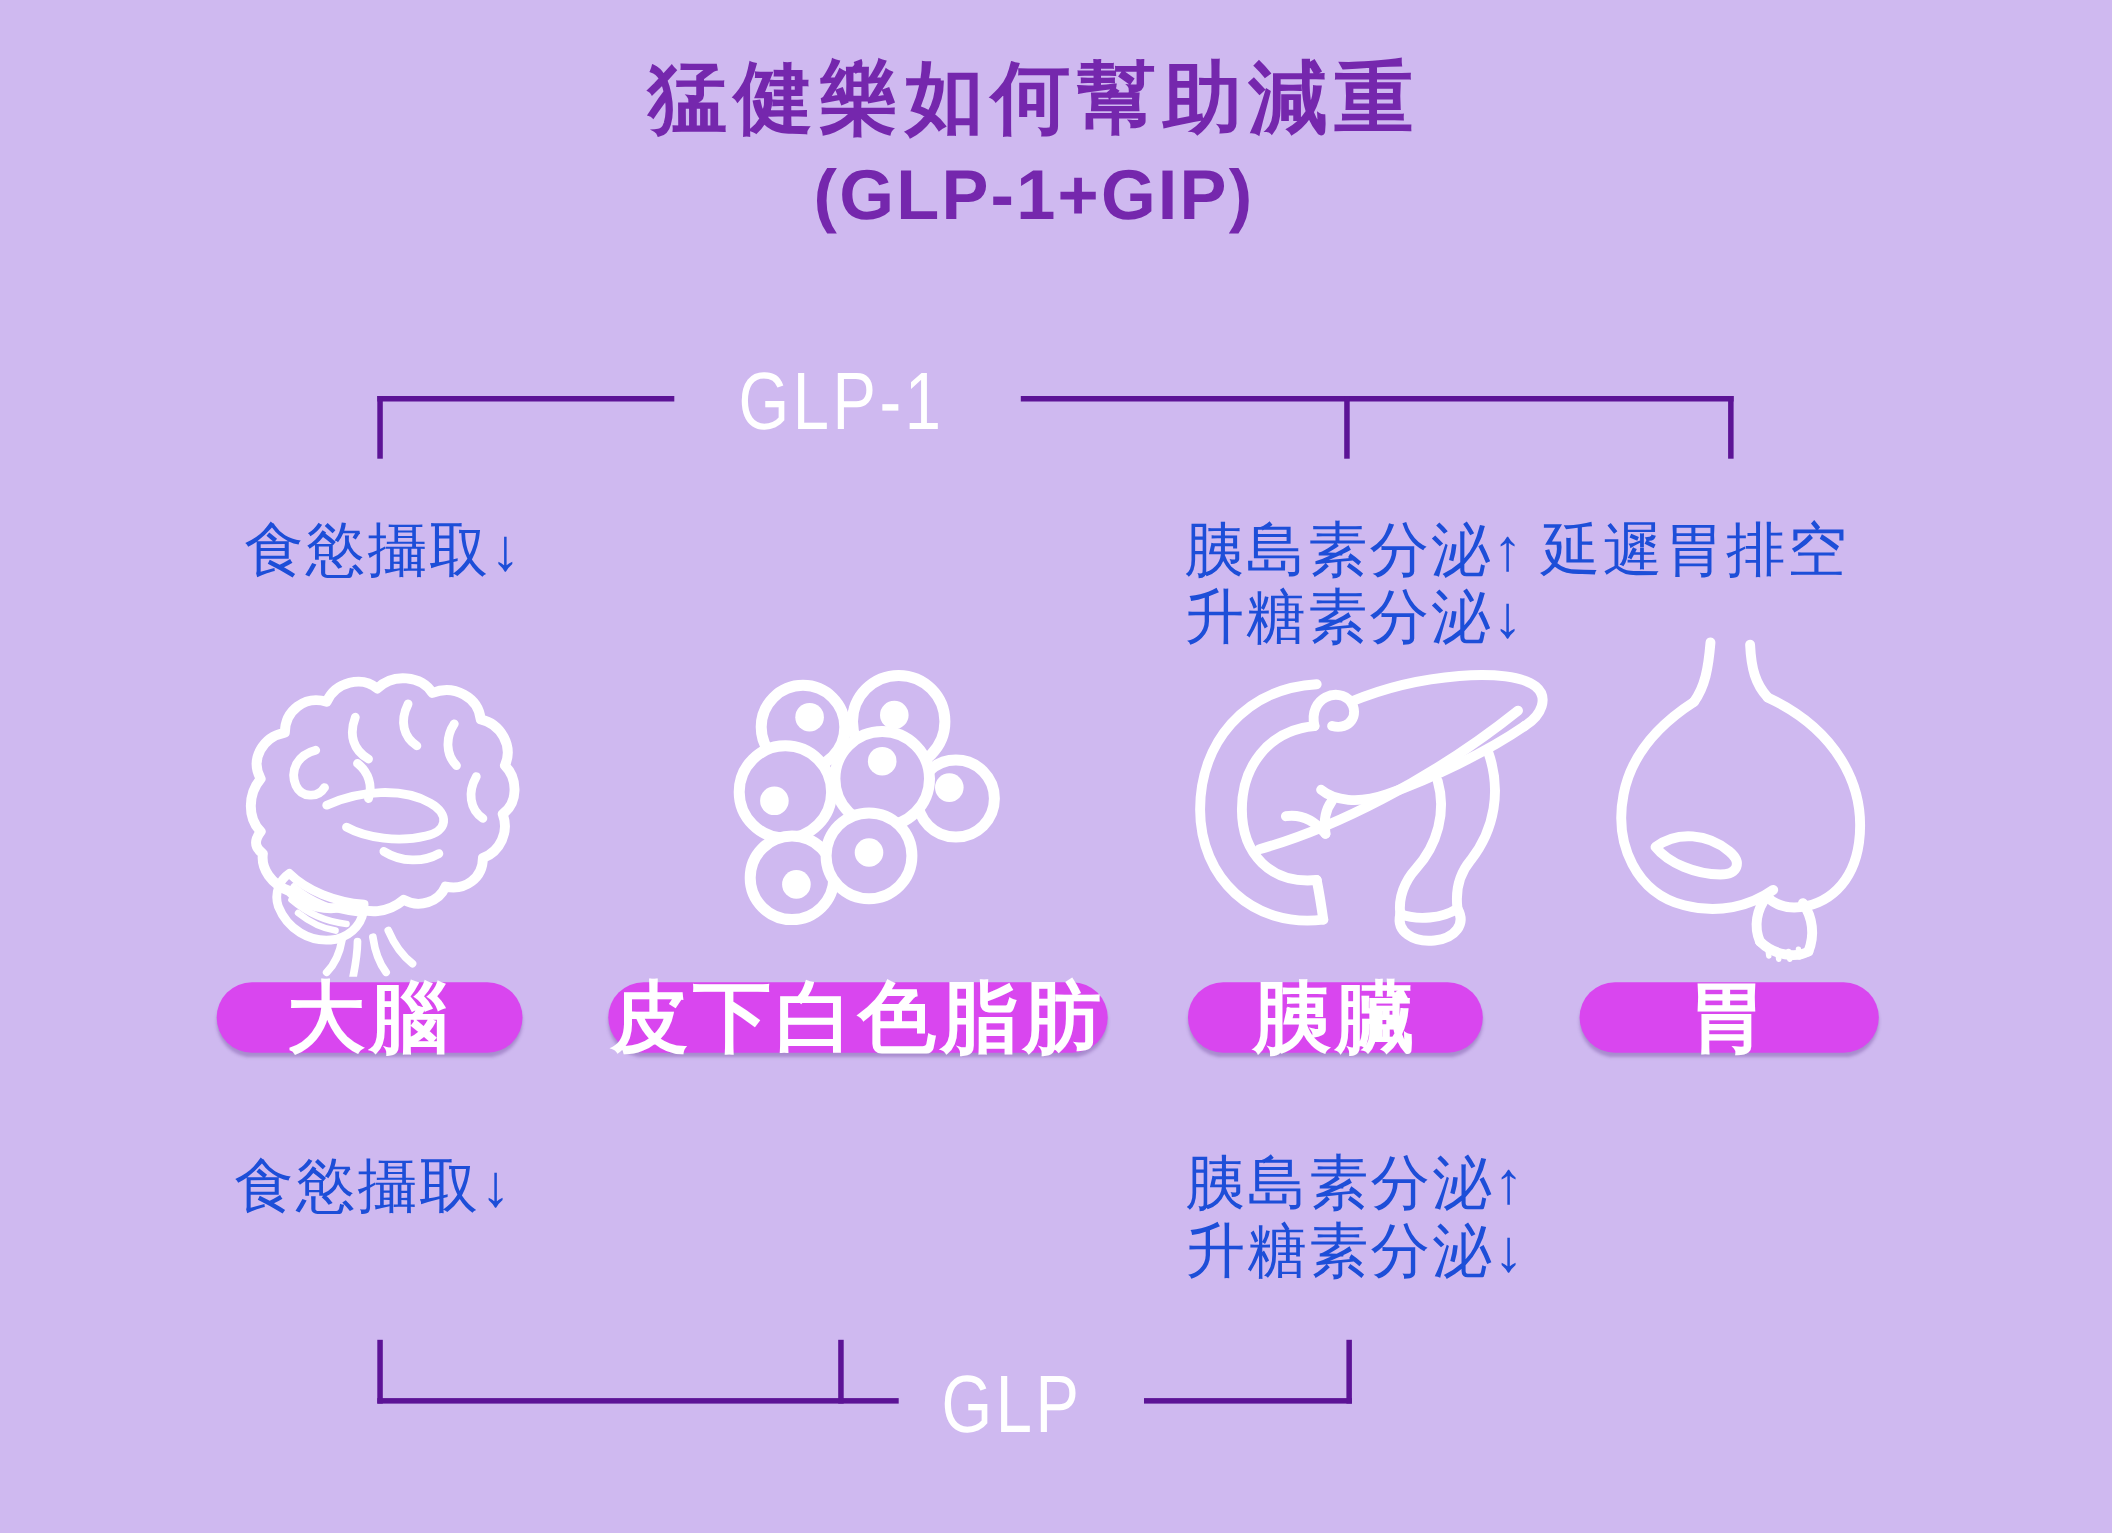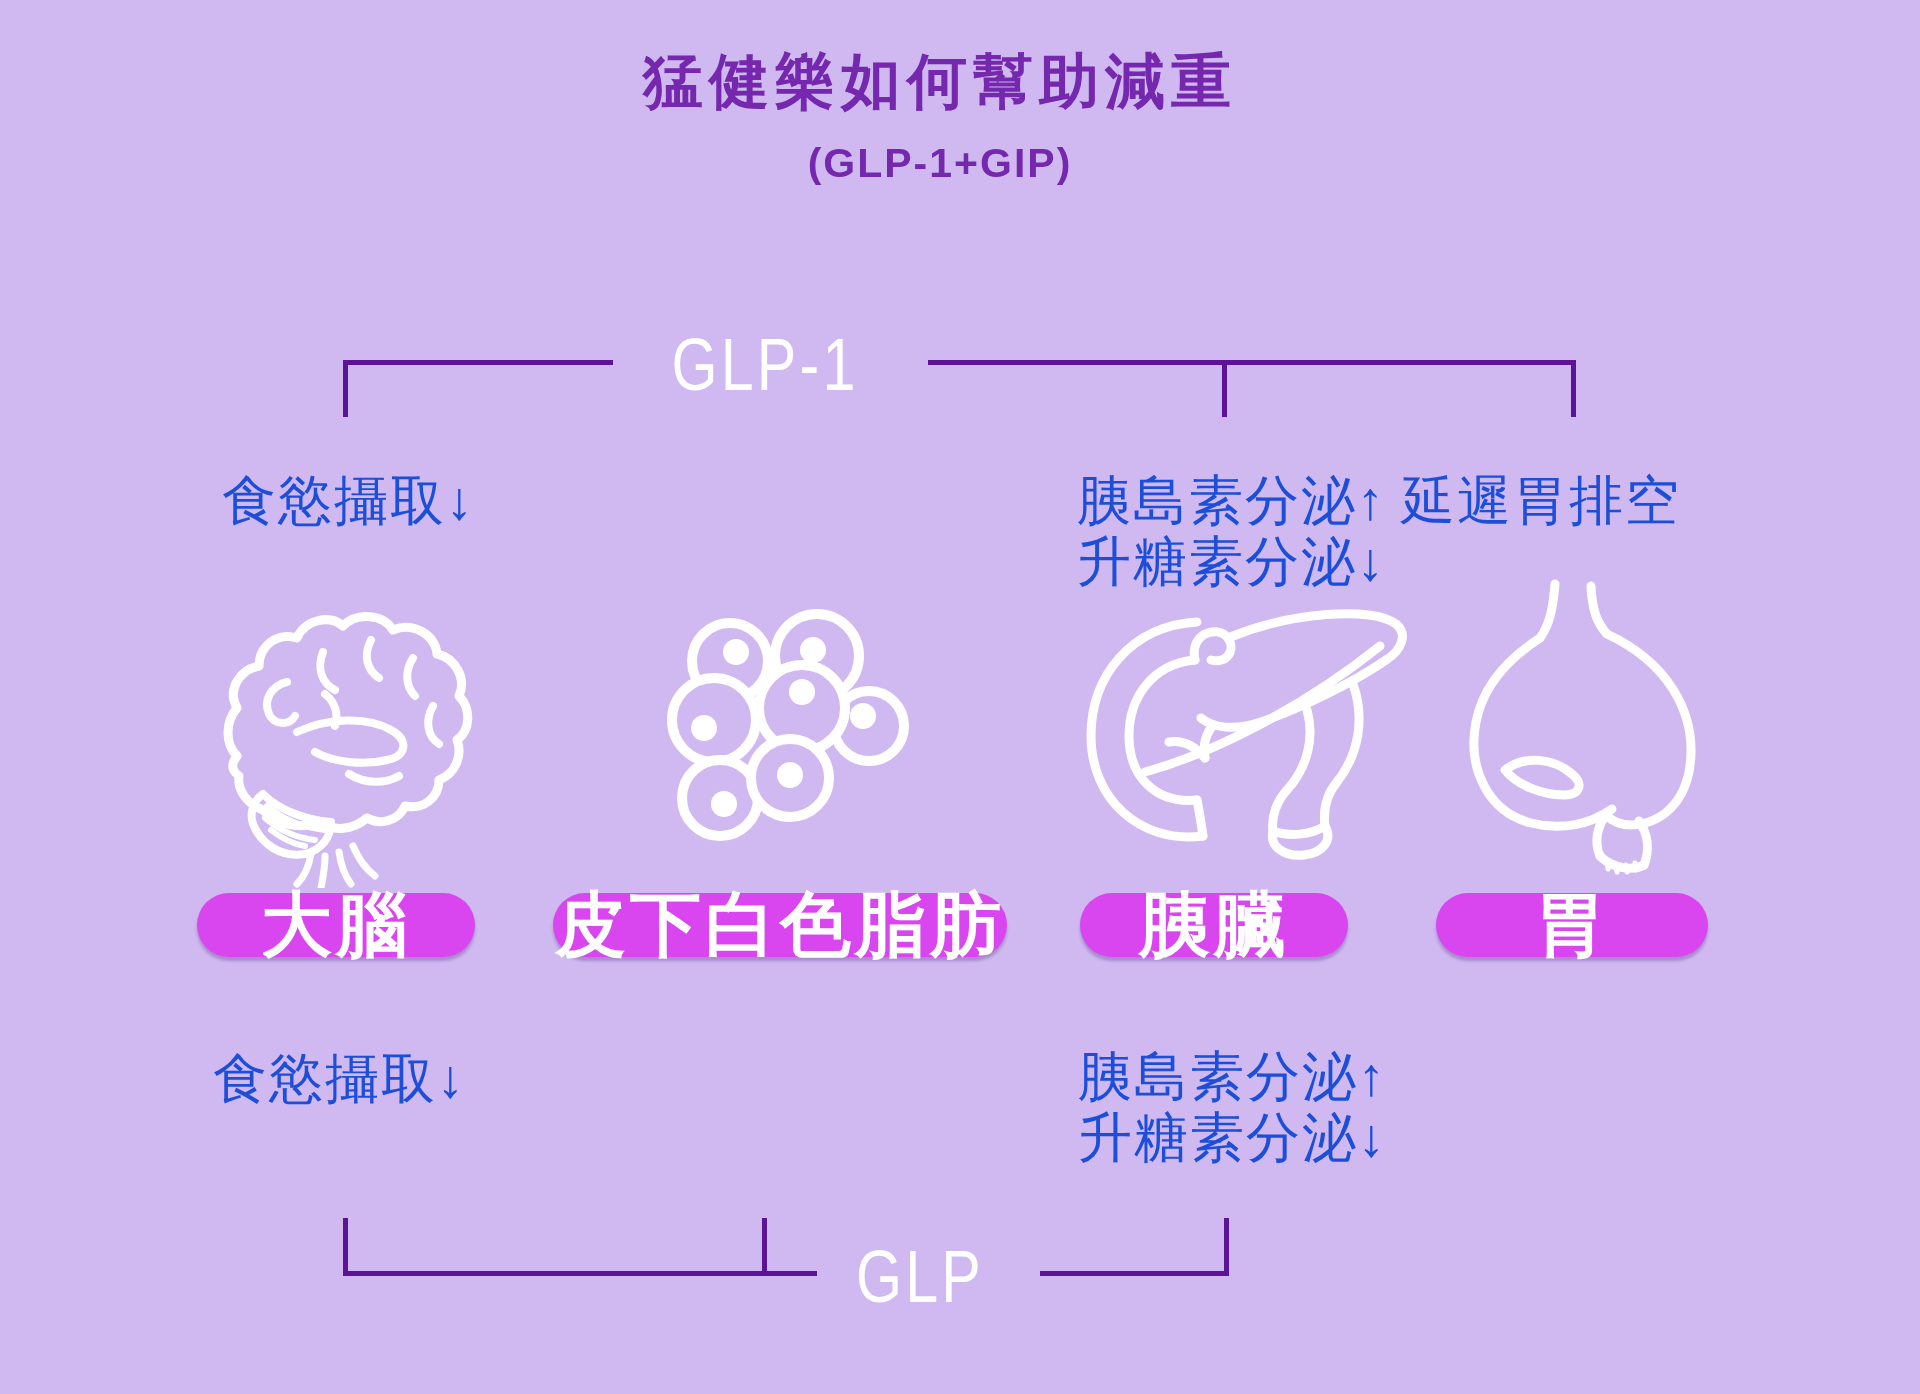--- a/index.html
+++ b/index.html
@@ -7,27 +7,27 @@
   .canvas{
     position:relative;
     width:1920px;height:1394px;
     background:#cfb9f0;
     overflow:hidden;
   }
   
   .title{
     position:absolute;left:0;top:42px;width:1880px;
     text-align:center;
-    font-size:60px;font-weight:700;letter-spacing:6px;
+    font-size:72px;font-weight:700;letter-spacing:6px;
     color:#7527ad;
   }
   .subtitle{
     position:absolute;left:0;top:140px;width:1880px;
     text-align:center;
-    font-size:41px;font-weight:700;letter-spacing:2px;
+    font-size:64px;font-weight:700;letter-spacing:2px;
     color:#7527ad;
   }
   
   .hline,.vline{position:absolute;background:#5c1396;}
   .hline{height:5px;}
   .vline{width:5px;}
   .bracket-label{
     position:absolute;text-align:center;color:#ffffff;
     font-size:74px;font-weight:400;letter-spacing:4px;
     transform:scaleX(.8);transform-origin:center;

